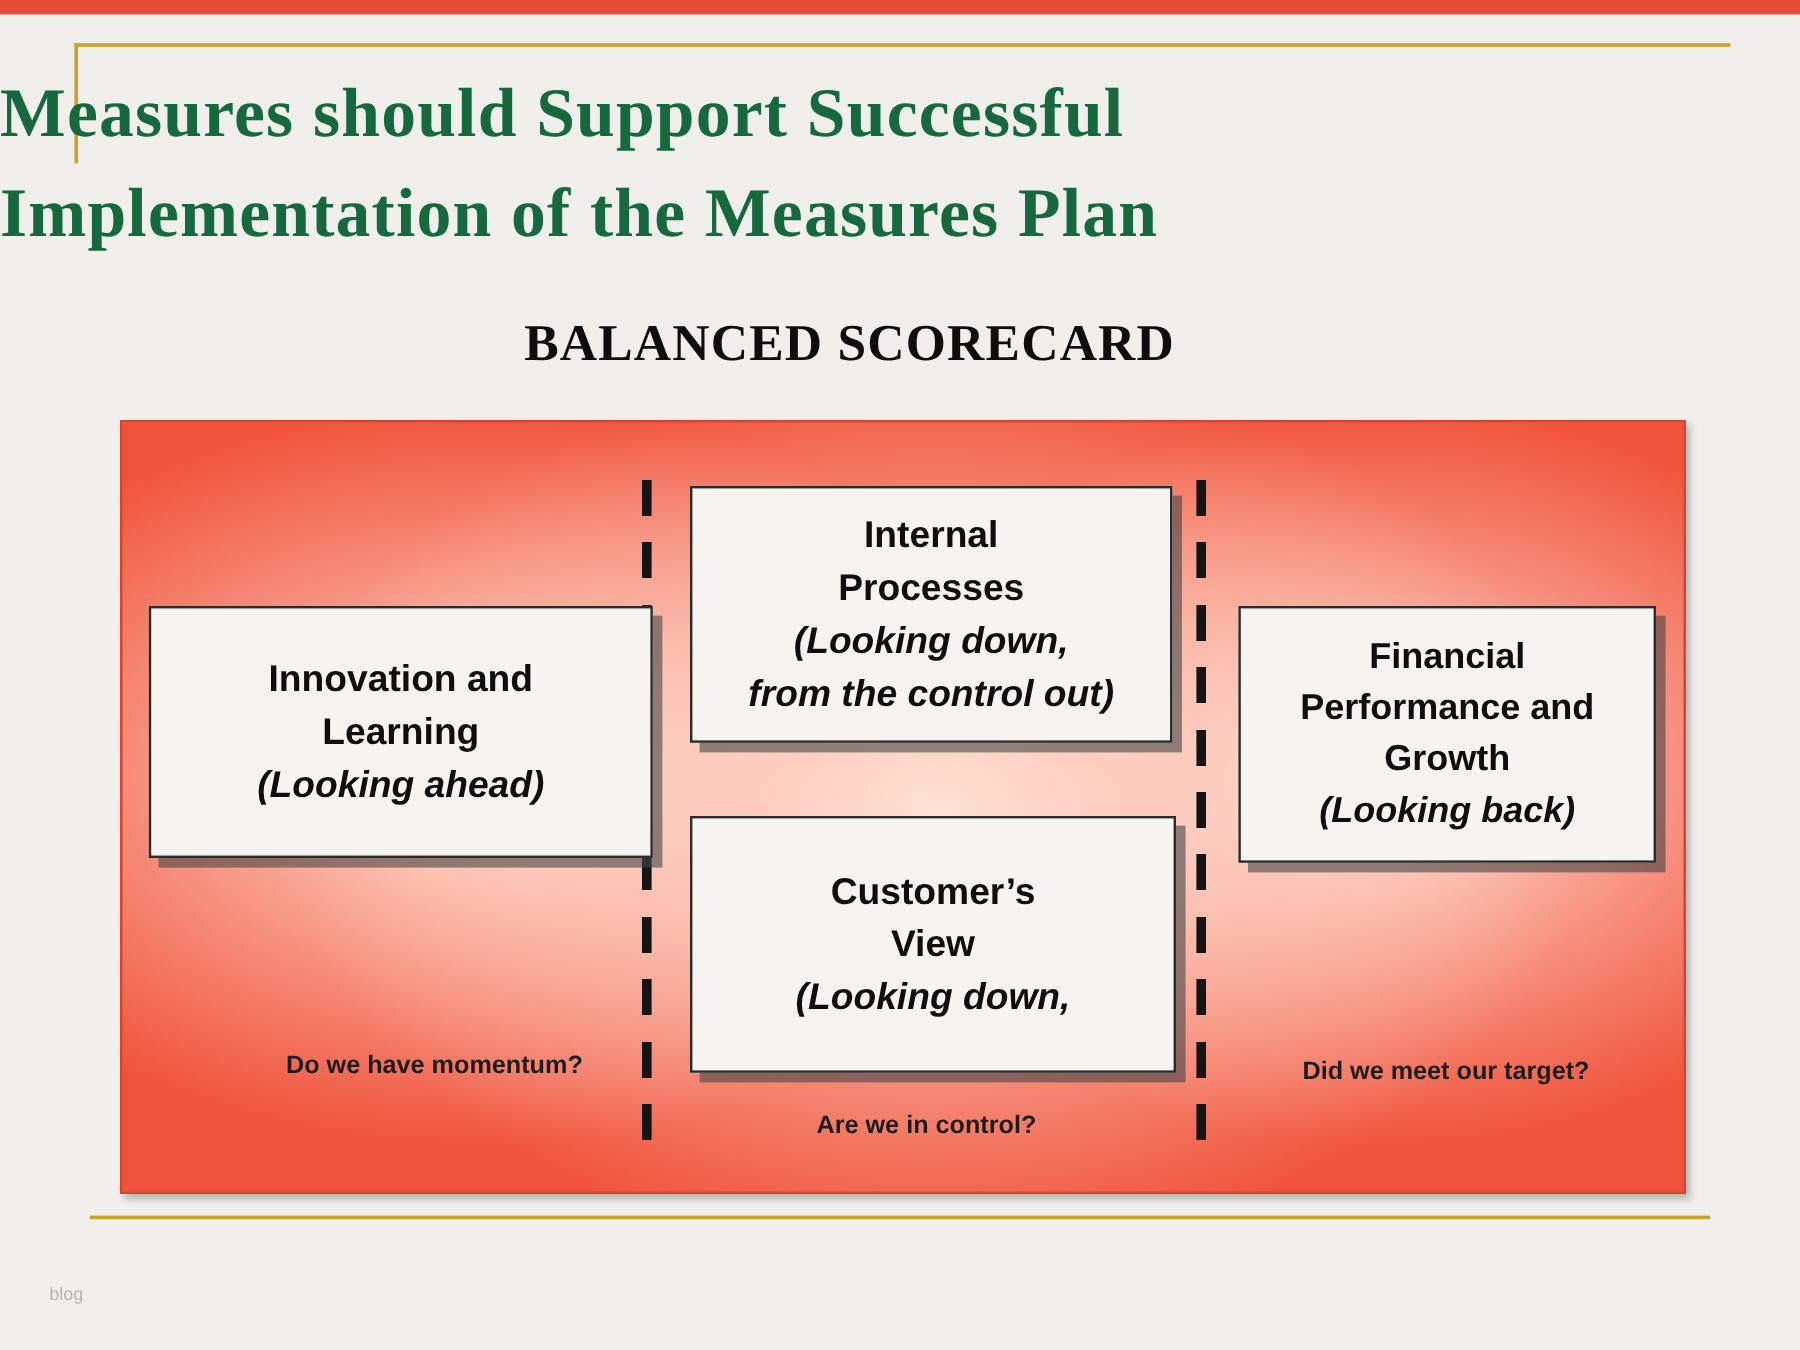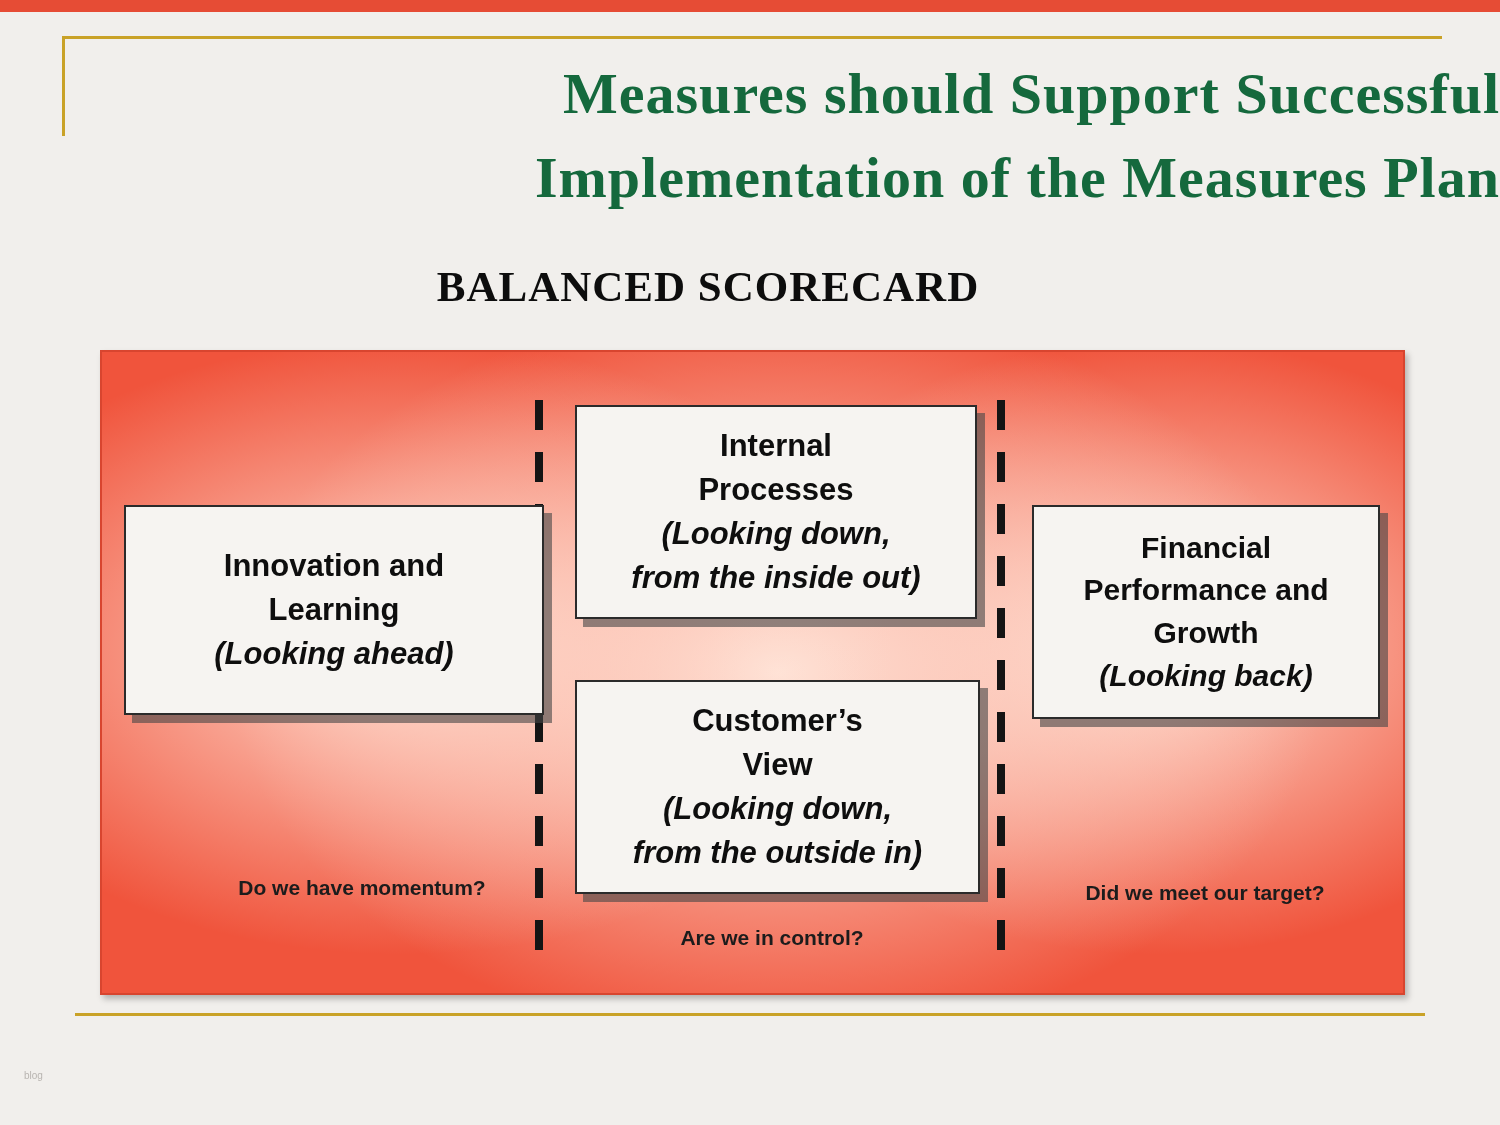--- a/index.html
+++ b/index.html
@@ -31,21 +31,21 @@
     position: absolute;
     left: 62px; top: 36px;
     width: 3px; height: 100px;
     background: #c9a227;
   }
 
   .slide-title {
     position: absolute;
     left: 0; top: 52px;
     width: 1500px;
-    text-align: right;
+    text-align: left;
     font-family: "Liberation Serif", serif;
     font-weight: bold;
     font-size: 58px;
     line-height: 1.45;
     color: #15693d;
     letter-spacing: 1px;
   }
   .slide-title .tline { display: block; }
 
   .slide-subtitle {
@@ -122,22 +122,22 @@
 
   .gold-line-bottom {
     position: absolute;
     left: 75px; top: 1013px;
     width: 1350px; height: 3px;
     background: #c9a227;
   }
 
   .watermark {
     position: absolute;
-    left: 24px; top: 1070px;
-    font-size: 10px;
+    left: 41px; top: 1070px;
+    font-size: 15px;
     color: #b9b5b1;
   }
 </style>
 </head>
 <body>
 
 <div class="top-strip"></div>
 <div class="gold-line-top"></div>
 <div class="gold-line-left"></div>
 
@@ -156,28 +156,27 @@
   <div class="sc-box box-innovation">
     <div>Innovation and</div>
     <div>Learning</div>
     <div class="sub">(Looking ahead)</div>
   </div>
 
   <div class="sc-box box-internal">
     <div>Internal</div>
     <div>Processes</div>
     <div class="sub">(Looking down,</div>
-    <div class="sub">from the inside out)</div>
+    <div class="sub">from the control out)</div>
   </div>
 
   <div class="sc-box box-customer">
     <div>Customer’s</div>
     <div>View</div>
     <div class="sub">(Looking down,</div>
-    <div class="sub">from the outside in)</div>
   </div>
 
   <div class="sc-box box-financial">
     <div>Financial</div>
     <div>Performance and</div>
     <div>Growth</div>
     <div class="sub">(Looking back)</div>
   </div>
 
   <div class="question q-momentum">Do we have momentum?</div>

